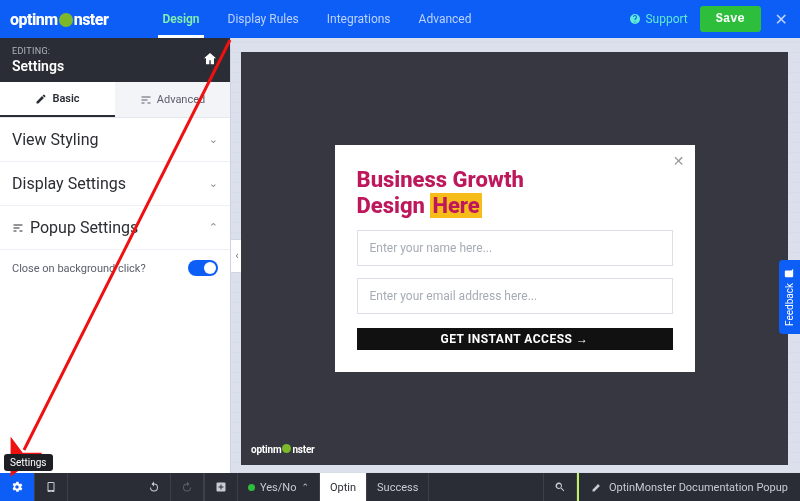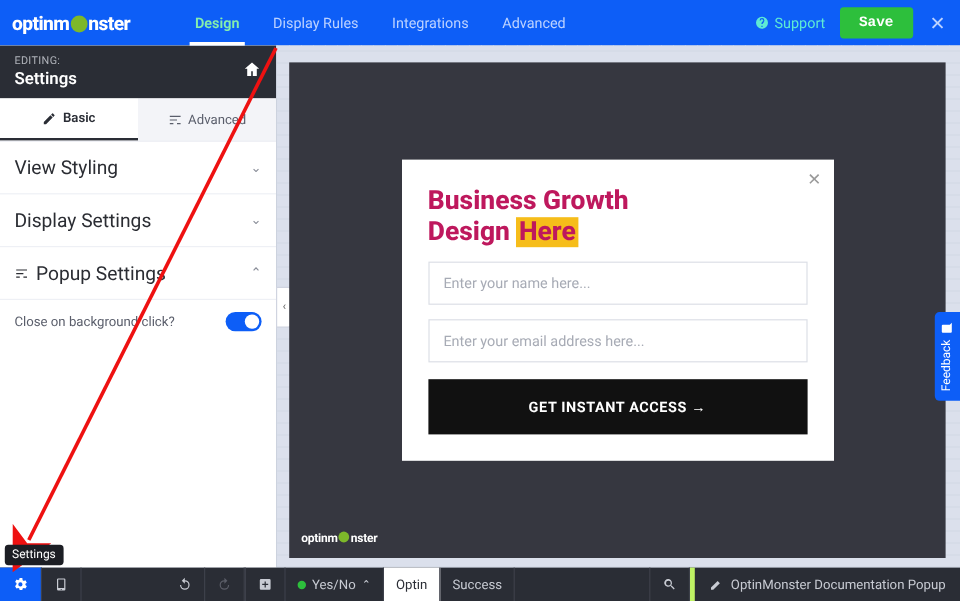--- a/index.html
+++ b/index.html
@@ -47,35 +47,35 @@
   .brand-badge { position:absolute; left:10px; bottom:10px; color:#fff; font-size:10px; font-weight:700; letter-spacing:-0.2px;}
   .brand-badge .mon2{ display:inline-block; width:9px; height:9px; background:#7db82a; border-radius:50%; margin:0 1px;}
 
   .popup { width:360px; background:#fff; padding:22px 22px 22px; position:relative;}
   .popup-close { position:absolute; right:10px; top:8px; color:#9a9a9a; font-size:14px; cursor:pointer;}
   .popup h2 { font-size:22px; font-weight:800; line-height:1.15; color:#be185d;}
   .hl { background:#f6bd1a; padding:0 2px;}
   .popup p { font-size:12px; font-weight:600; color:#111; margin-top:14px; line-height:1.35;}
   .popup input { width:100%; margin-top:12px; border:1px solid #dcdfe6; padding:10px 12px; font-size:12px; color:#333;}
   .popup input::placeholder{ color:#a7abb5;}
-  .popup .cta { margin-top:14px; background:#111; color:#fff; text-align:center; padding:16px 0; font-size:12px; font-weight:700; letter-spacing:0.5px; cursor:pointer;}
+  .popup .cta { margin-top:14px; background:#111; color:#fff; text-align:center; padding:4px 0; font-size:12px; font-weight:700; letter-spacing:0.5px; cursor:pointer;}
 
   .feedback-tab { position:absolute; right:0; top:260px; background:#0d5ef7; color:#fff; font-size:10px; padding:8px 5px; writing-mode:vertical-rl; transform:rotate(180deg); border-radius:0 4px 4px 0; cursor:pointer; display:flex; align-items:center; gap:5px;}
 
   
   .bottombar { height:28px; background:#2a2d35; display:flex; align-items:stretch; color:#c8cbd3; font-size:11px; flex:0 0 28px; position:relative;}
   .bb-btn { display:flex; align-items:center; justify-content:center; padding:0 10px; border-right:1px solid #3d404a; cursor:pointer; gap:5px;}
   .bb-btn.blue { background:#0d5ef7; color:#fff;}
   .bb-spacer1 { flex:0 0 70px; }
   .bb-btn.disabled { color:#5b5e68; cursor:default;}
   .bb-btn.white { background:#fff; color:#2a2d35;text-align:center;}
   .bb-grow { flex:1;}
   .status-dot { width:7px; height:7px; border-radius:50%; background:#2dbf3c; }
   .bb-right { display:flex; align-items:stretch;}
-  .bb-doc { border-left:4px solid #bef264; padding:0 12px; display:flex; align-items:center; gap:6px; cursor:pointer; min-width:210px;}
+  .bb-doc { border-left:2px solid #bef264; padding:0 12px; display:flex; align-items:center; gap:6px; cursor:pointer; min-width:210px;}
 
   
   .arrow-svg { position:absolute; left:0; top:0; pointer-events:none; }
 
   .tooltip-settings { position:absolute; left:4px; bottom:30px; background:#1c1e24; color:#fff; font-size:10px; padding:3px 6px; border-radius:3px; z-index:5;}
   .tooltip-settings::after{ content:""; position:absolute; left:10px; bottom:-4px; border:4px solid transparent; border-top-color:#1c1e24;}
 
   svg.icon { width:12px; height:12px; fill:currentColor; }
 </style>
 </head>

